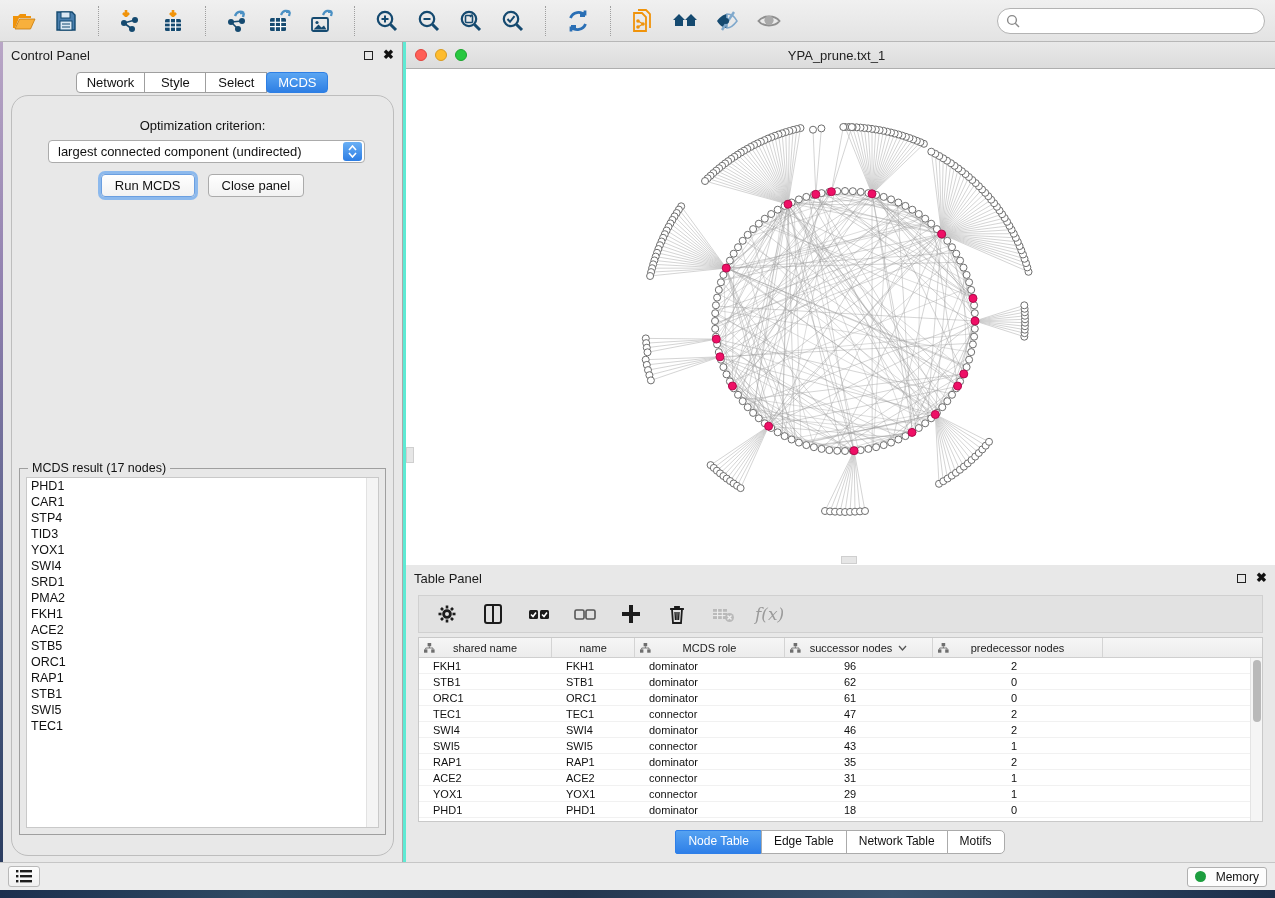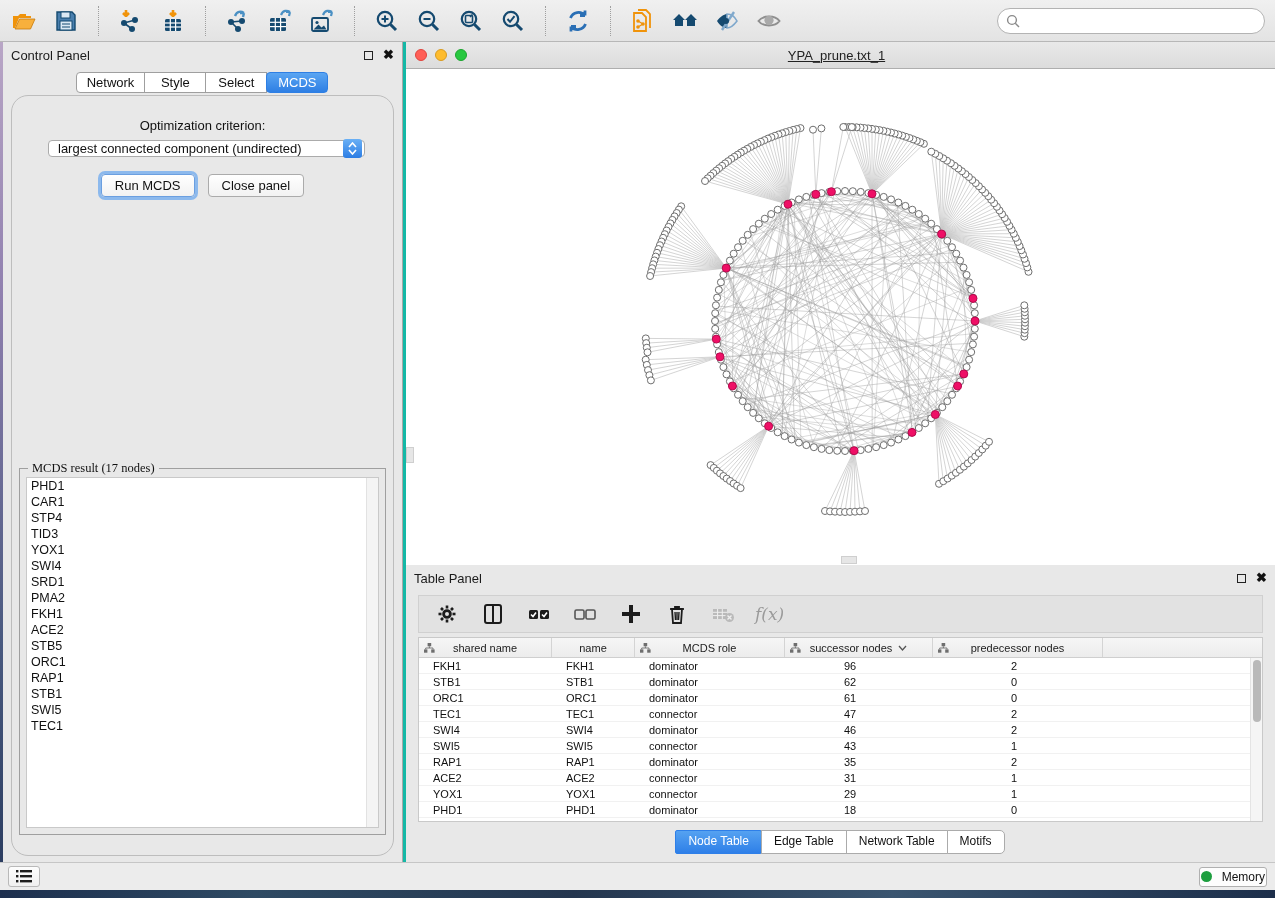--- a/index.html
+++ b/index.html
@@ -1,18 +1,18 @@
 <!DOCTYPE html>
 <html><head>
 <meta charset="utf-8">
 <style>
   * { margin:0; padding:0; box-sizing:border-box; }
   html,body { width:1275px; height:898px; }
   body { font-family:"Liberation Sans", sans-serif; background:#e8e8e8; position:relative; overflow:hidden; }
-  #screen { position:absolute; inset:0; width:1275px; height:898px; background:#14b8a6; }
+  #screen { position:absolute; inset:0; width:1275px; height:898px; background:#5eead4; }
 
   
   .wall-left { position:absolute; left:0; top:42px; bottom:0; width:3px;
     background:linear-gradient(180deg,#b9a6c6 0%,#8f7fae 30%,#4a5a80 70%,#27395c 100%); }
   .wall-bottom { position:absolute; left:0; right:0; bottom:0; height:8px;
     background:linear-gradient(90deg,#1d2f4e,#2e4a63 20%,#24364f 45%,#3a5570 70%,#1c2e4a 100%); }
 
   
   .toolbar { position:absolute; left:0; top:0; right:0; height:42px;
     background:linear-gradient(#f0f0f0,#e3e3e3); border-bottom:1px solid #b7b7b7;
@@ -36,51 +36,51 @@
   .cp-tabs { position:absolute; left:0; right:0; top:30px; display:flex; justify-content:center; gap:0; }
   .cp-tab { font-size:13px; color:#111; background:#fff; border:1px solid #9f9f9f;
     padding:2px 10px; margin-left:-1px; min-width:62px; text-align:center; }
   .cp-tab:first-child { border-radius:4px 0 0 4px; }
   .cp-tab.last { border-radius:0 4px 4px 0; }
   .cp-tab.selected { background:linear-gradient(#5aa5f2,#2e7fe4); color:#fff; border-color:#2e7fe4;
     border-radius:4px; z-index:2; }
   .cp-pane { position:absolute; left:8px; right:8px; top:53px; bottom:6px;
     border:1px solid #bdbdbd; border-radius:17px; background:#e8e8e8; }
   .opt-label { position:absolute; top:22px; width:100%; text-align:center; font-size:13px; color:#111; }
-  .criterion { position:absolute; left:36px; right:28px; top:44px; height:17px; background:#fff;
+  .criterion { position:absolute; left:36px; right:28px; top:44px; height:23px; background:#fff;
     border:1px solid #ababab; border-radius:4px; display:flex; align-items:center; }
   .criterion-text { flex:1; font-size:13px; color:#111; padding-left:9px; white-space:nowrap; overflow:hidden; }
   .stepper { width:19px; height:19px; margin-right:2px; border-radius:3px;
     background:linear-gradient(#6ab0f5,#2c7de4); display:flex; flex-direction:column;
     align-items:center; justify-content:center; gap:1px; }
   .btn-row { position:absolute; top:78px; width:100%; display:flex; justify-content:center; gap:13px; }
   .push-btn { background:linear-gradient(#ffffff,#f2f2f2); border:1px solid #ababab; border-radius:4px;
     font-size:13px; color:#111; padding:3px 13px; }
   .push-btn.focused { box-shadow:0 0 0 3px rgba(90,160,240,.65); border-color:#6b9fe0; }
   .mcds-group { position:absolute; left:7px; right:7px; top:372px; bottom:20px;
     border:1px solid #9f9f9f; }
   .mcds-legend { position:absolute; top:-8px; left:8px; background:#e8e8e8; padding:0 4px;
-    font-size:12.5px; color:#111;font-family:Liberation Serif, serif; }
+    font-size:12.5px; color:#111; }
   .mcds-list { position:absolute; inset:8px 6px 6px 6px; background:#fff; border:1px solid #c9c9c9;
     overflow:hidden; }
   .mcds-scroll { position:absolute; top:0; bottom:0; right:0; width:12px; background:#f4f4f4;
     border-left:1px solid #e2e2e2; }
   .mcds-item { font-size:12.5px; color:#111; line-height:16px; padding-left:4px; }
 
   
   .net-window { position:absolute; left:406px; top:42px; right:0; height:523px; }
   .net-titlebar { position:absolute; left:0; right:0; top:0; height:27px;
     background:linear-gradient(#e9e9e9,#dcdcdc); border-bottom:1px solid #aeaeae;
     display:flex; align-items:center; }
   .lights { display:flex; gap:8px; padding-left:9px; }
   .light { width:12px; height:12px; border-radius:50%; }
   .light.red { background:#ff5f57; border:1px solid #e0443e; }
   .light.yellow { background:#febc2e; border:1px solid #d89b20; }
   .light.green { background:#28c840; border:1px solid #1ca52f; }
-  .net-title { position:absolute; left:0; right:8px; text-align:center; font-size:13px; color:#222;text-decoration:underline; }
+  .net-title { position:absolute; left:0; right:8px; text-align:center; font-size:13px; color:#222; }
   .net-view { position:absolute; left:0; right:0; top:27px; bottom:0; background:#fff; overflow:hidden; }
   .grip-v { position:absolute; left:0; top:378px; width:8px; height:16px; background:#e6e6e6;
     border:1px solid #cfcfcf; }
   .grip-h { position:absolute; bottom:1px; left:50%; width:16px; height:8px; background:#e6e6e6;
     border:1px solid #cfcfcf; }
 
   
   .table-panel { position:absolute; left:406px; top:565px; right:0; bottom:36px; background:#e8e8e8; }
   .tp-toolbar { position:absolute; left:12px; right:12px; top:30px; height:38px;
     background:#e2e2e2; border:1px solid #d0d0d0; display:flex; align-items:center; gap:18px;
@@ -110,21 +110,21 @@
   .tp-tab.last { border-radius:0 5px 5px 0; }
   .tp-tab.selected { background:linear-gradient(#55a2f1,#2e7fe8); border-color:#2e7fe8; color:#fff;
     border-radius:2px; }
 
   
   .statusbar { position:absolute; left:0; right:0; bottom:8px; height:28px; background:#ececec;
     border-top:1px solid #c6c6c6; display:flex; align-items:center; padding:0 8px; }
   .list-btn { width:32px; height:21px; background:linear-gradient(#fdfdfd,#f0f0f0);
     border:1px solid #b9b9b9; border-radius:3px; display:flex; align-items:center; justify-content:center; }
   .memory-btn { margin-left:auto; display:flex; align-items:center; gap:10px; background:#fdfdfd;
-    border:1px solid #b0b0b0; border-radius:3px; padding:2px 1px; font-size:12px; color:#111; }
+    border:1px solid #b0b0b0; border-radius:3px; padding:2px 7px; font-size:12px; color:#111; }
   .mem-dot { width:11px; height:11px; border-radius:50%; background:#1d9e3f; }
 </style>
 </head>
 <body>
 
 <div id="screen">
   <div class="wall-left"></div>
   <div class="wall-bottom"></div>
 
   <div class="toolbar">

